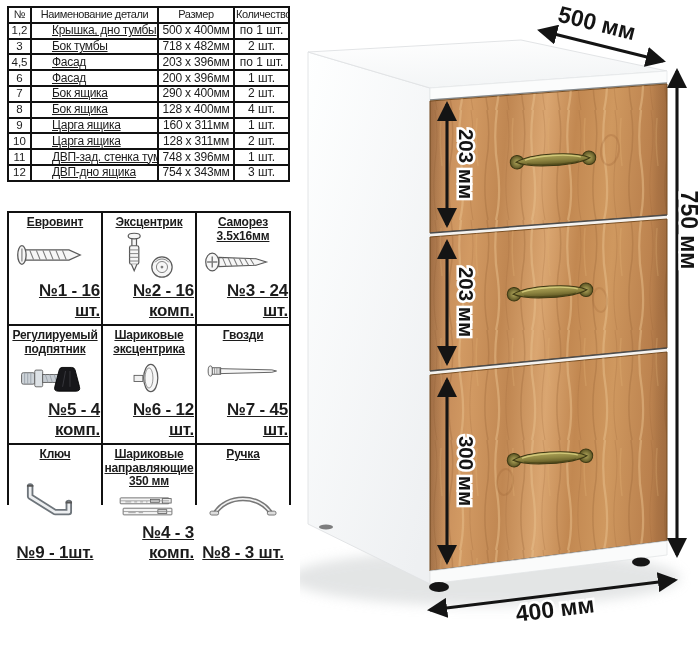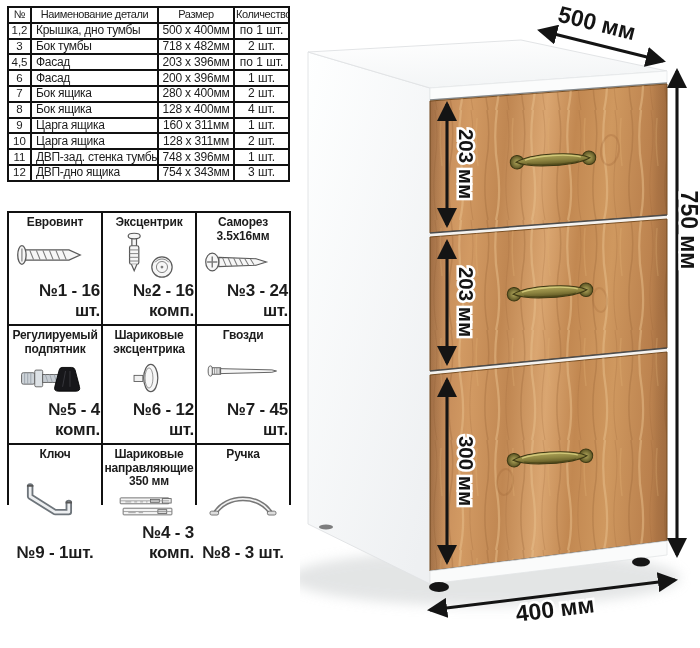--- a/index.html
+++ b/index.html
@@ -5,28 +5,28 @@
   html,body{margin:0;padding:0;background:#ffffff;}
   #screen{position:relative;width:700px;height:648px;background:#ffffff;overflow:hidden;
           font-family:"Liberation Sans", sans-serif;color:#1c1c1c;}
   
   .parts-table{position:absolute;left:7px;top:6px;width:281px;border-collapse:collapse;
                table-layout:fixed;background:#fff;}
   .parts-table th,.parts-table td{border:2px solid #111;height:13.8px;font-size:12px;
                line-height:13px;padding:0 1px;text-align:center;white-space:nowrap;overflow:hidden;}
   .parts-table th{font-weight:normal;font-size:11px;letter-spacing:-0.4px;color:#222;}
   .parts-table td.num{font-size:11.5px;}
-  .parts-table td.name{text-align:left;padding-left:4px;letter-spacing:-0.3px;}
+  .parts-table td.name{text-align:left;padding-left:20px;letter-spacing:-0.3px;text-decoration:underline;}
   .parts-table td.size{letter-spacing:-0.2px;margin-left:27px;}
   
   .hw-grid{position:absolute;left:7px;top:211px;width:280px;height:290px;display:grid;
            grid-template-columns:repeat(3,1fr);grid-template-rows:repeat(3,1fr);
            background:#111;border:2px solid #111;gap:2px;}
   .hw-cell{background:#fff;display:flex;flex-direction:column;align-items:center;
-           padding:3px 1px 3px;min-width:0;}
+           padding:3px 1px 3px;min-width:0;text-decoration:underline;}
   .hw-title{font-weight:bold;font-size:12px;line-height:13.5px;text-align:center;letter-spacing:-0.2px;}
   .hw-icon{margin:auto 0;flex:0 0 auto;}
   .hw-count{font-weight:bold;font-size:17px;letter-spacing:-0.2px;text-align:right;}
   
   .cabinet-wrap{position:absolute;left:300px;top:0;width:400px;height:648px;}
   .dim-label{font-weight:bold;font-size:23px;fill:#141414;stroke:#ffffff;stroke-width:5px;
              paint-order:stroke;text-anchor:middle;dominant-baseline:central;}
   .dim-label.small{font-size:20.5px;}
 </style>
 </head>
@@ -68,21 +68,21 @@
         </tr>
     <tr>
           <td class="num">6</td>
           <td class="name">Фасад</td>
           <td class="size">200 x 396мм</td>
           <td>1 шт.</td>
         </tr>
     <tr>
           <td class="num">7</td>
           <td class="name">Бок ящика</td>
-          <td class="size">280 x 400мм</td>
+          <td class="size">290 x 400мм</td>
           <td>2 шт.</td>
         </tr>
     <tr>
           <td class="num">8</td>
           <td class="name">Бок ящика</td>
           <td class="size">128 x 400мм</td>
           <td>4 шт.</td>
         </tr>
     <tr>
           <td class="num">9</td>

